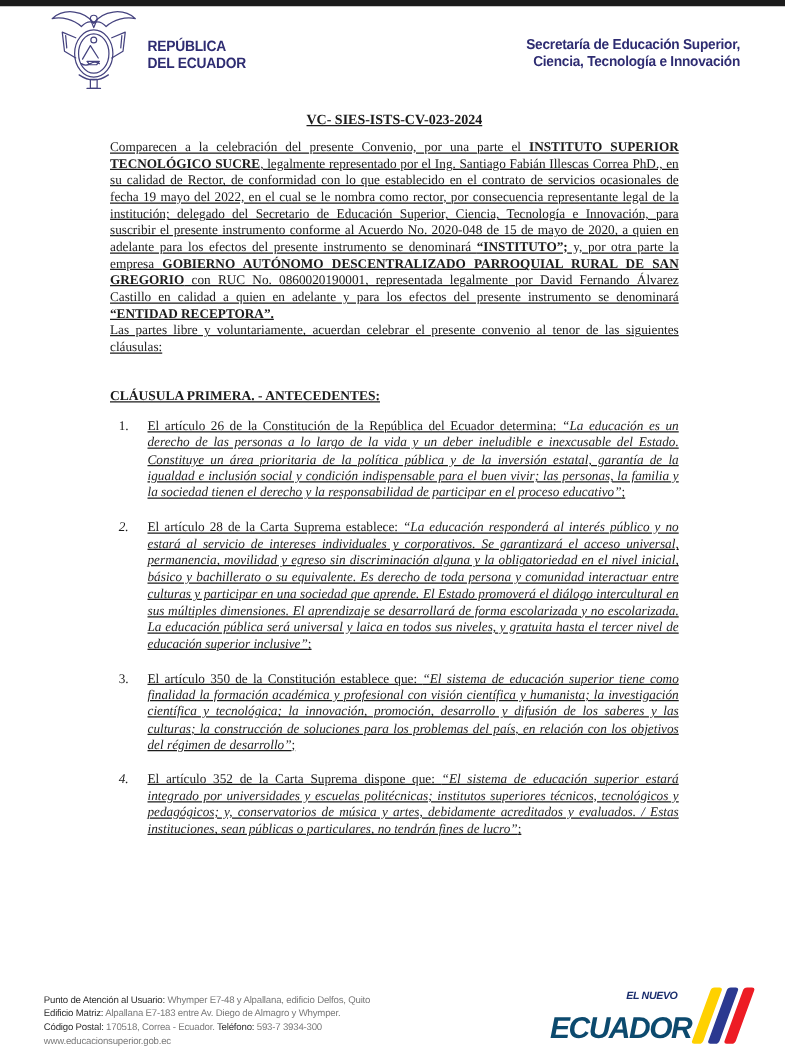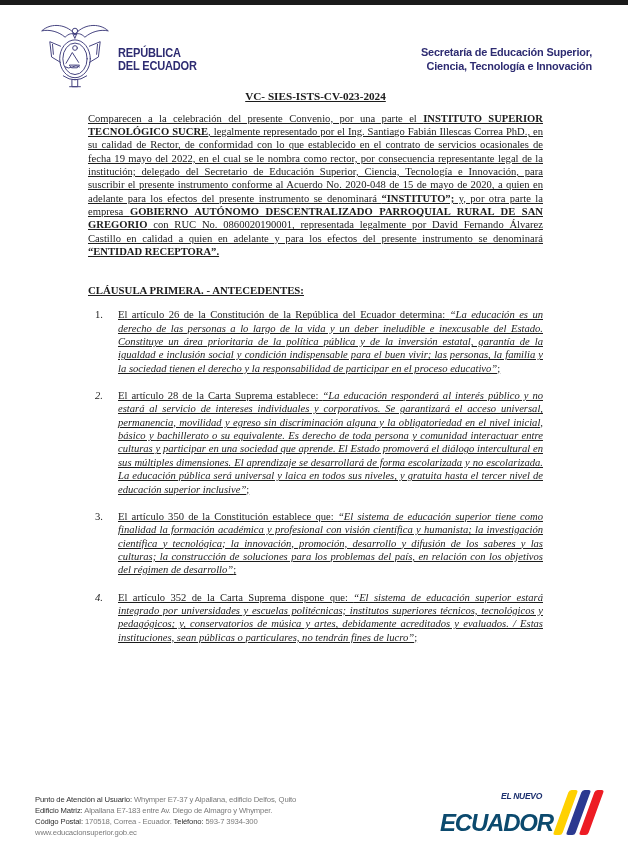--- a/index.html
+++ b/index.html
@@ -5,21 +5,21 @@
   html,body{margin:0;padding:0;}
   body{
     width:628px;height:846px;background:#ffffff;position:relative;overflow:hidden;
     font-family:"Liberation Serif", serif;color:#1c1c1c;
     -webkit-font-smoothing:antialiased;
   }
   .topbar{height:5px;background:#1b1b1b;width:100%;}
 
   
   .header{display:flex;justify-content:space-between;align-items:flex-start;
-    padding:16px 36px 0 34px;height:78px;box-sizing:border-box;}
+    padding:0 36px 0 34px;height:78px;box-sizing:border-box;}
   .brand{display:flex;align-items:center;}
   .crest{width:82px;height:72px;flex:0 0 auto;}
   .brand-name{font-family:"Liberation Sans",sans-serif;font-weight:bold;
     color:#2e2c72;font-size:12px;line-height:13.5px;letter-spacing:-.2px;
     transform:scaleX(.92);transform-origin:left center;margin-left:2px;margin-top:6px;}
   .org{font-family:"Liberation Sans",sans-serif;font-weight:bold;color:#2e2c72;
     font-size:11.5px;line-height:14px;text-align:right;letter-spacing:-.2px;
     margin-top:24px;transform:scaleX(.95);transform-origin:right center;}
 
   
@@ -93,20 +93,21 @@
     <div>Ciencia, Tecnología e Innovación</div>
   </div>
 </div>
 
 <div class="doc">
   <div class="title-block">
     <div>VC- SIES-ISTS-CV-023-2024</div>
   </div>
 
   <p class="para"><span>Comparecen a la celebración del presente Convenio, por una parte el </span><span class="b">INSTITUTO SUPERIOR TECNOLÓGICO SUCRE</span><span>, legalmente representado por el Ing. Santiago Fabián Illescas Correa PhD., en su calidad de Rector, de conformidad con lo que establecido en el contrato de servicios ocasionales de fecha 19 mayo del 2022, en el cual se le nombra como rector, por consecuencia representante legal de la institución; delegado del Secretario de Educación Superior, Ciencia, Tecnología e Innovación, para suscribir el presente instrumento conforme al Acuerdo No. 2020-048 de 15 de mayo de 2020, a quien en adelante para los efectos del presente instrumento se denominará </span><span class="b">“INSTITUTO”;</span><span> y, por otra parte la empresa </span><span class="b">GOBIERNO AUTÓNOMO DESCENTRALIZADO PARROQUIAL RURAL DE SAN GREGORIO</span><span> con RUC No. 0860020190001, representada legalmente por David Fernando Álvarez Castillo en calidad a quien en adelante y para los efectos del presente instrumento se denominará </span><span class="b">“ENTIDAD RECEPTORA”.</span></p>
+  <p class="para p2">Las partes libre y voluntariamente, acuerdan celebrar el presente convenio al tenor de las siguientes cláusulas:</p>
 
   <h3 class="clause">CLÁUSULA PRIMERA. - ANTECEDENTES:</h3>
 
   <ol class="items">
     <li>
       <span class="num">1.</span>
       <span><span>El artículo 26 de la Constitución de la República del Ecuador determina: </span><span class="i">“La educación es un derecho de las personas a lo largo de la vida y un deber ineludible e inexcusable del Estado. Constituye un área prioritaria de la política pública y de la inversión estatal, garantía de la igualdad e inclusión social y condición indispensable para el buen vivir; las personas, la familia y la sociedad tienen el derecho y la responsabilidad de participar en el proceso educativo”</span><span>;</span></span>
     </li>
     <li class="italic-num">
       <span class="num">2.</span>
@@ -119,21 +120,21 @@
     <li class="italic-num">
       <span class="num">4.</span>
       <span><span>El artículo 352 de la Carta Suprema dispone que: </span><span class="i">“El sistema de educación superior estará integrado por universidades y escuelas politécnicas; institutos superiores técnicos, tecnológicos y pedagógicos; y, conservatorios de música y artes, debidamente acreditados y evaluados. / Estas instituciones, sean públicas o particulares, no tendrán fines de lucro”</span><span>;</span></span>
     </li>
   </ol>
 </div>
 
 <div class="footer">
   <div class="footer-text">
     <div>
-      <b>Punto de Atención al Usuario:</b><span> Whymper E7-37 y Alpallana, edificio Delfos, Quito</span>
+      <b>Punto de Atención al Usuario:</b><span> Whymper E7-48 y Alpallana, edificio Delfos, Quito</span>
     </div>
     <div>
       <b>Edificio Matriz:</b><span> Alpallana E7-183 entre Av. Diego de Almagro y Whymper.</span>
     </div>
     <div>
       <b>Código Postal:</b><span> 170518, Correa - Ecuador. </span><b>Teléfono:</b><span> 593-7 3934-300</span>
     </div>
     <div>www.educacionsuperior.gob.ec</div>
   </div>
 

